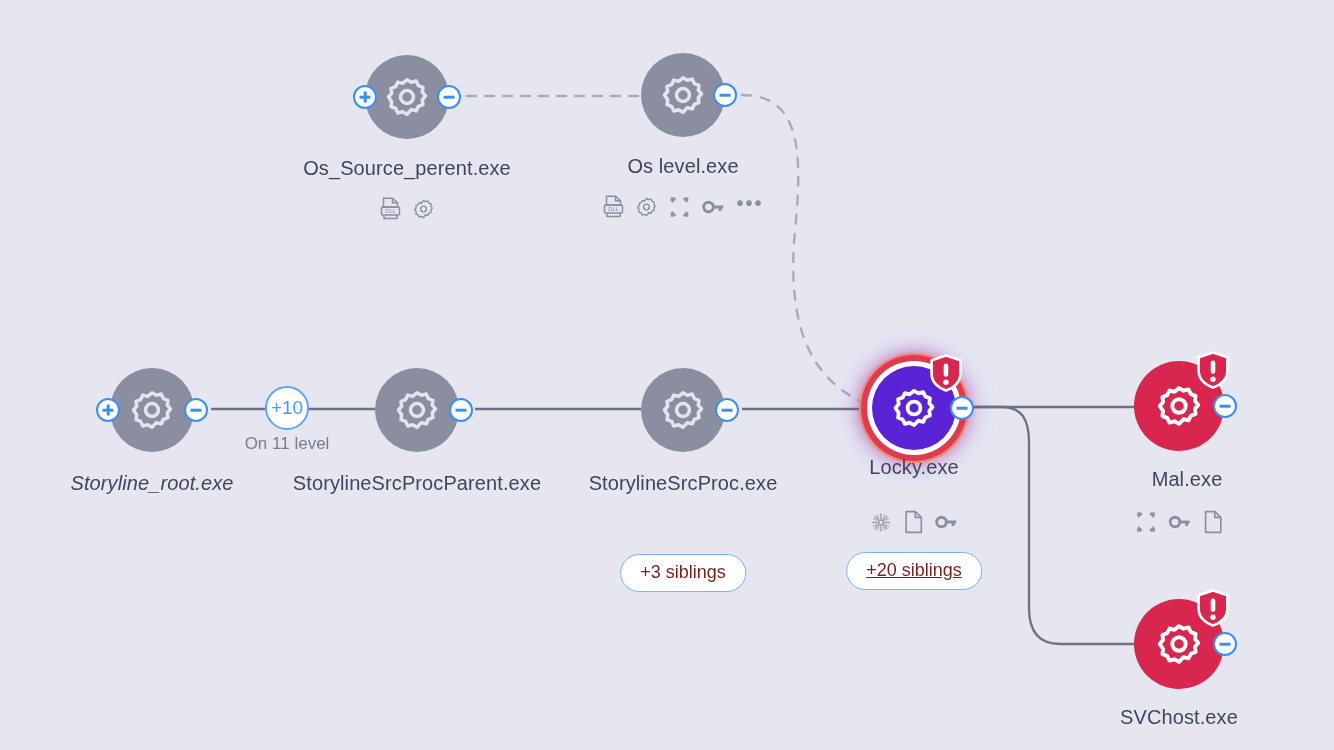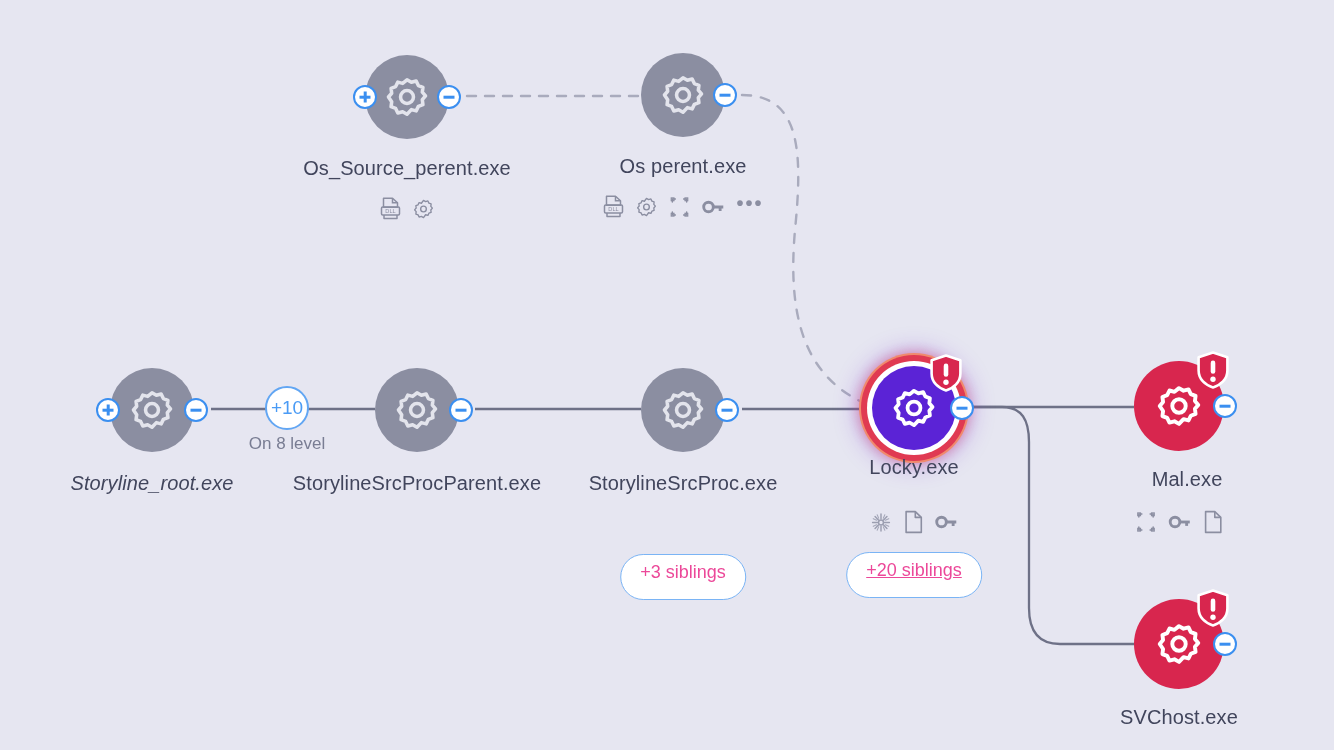--- a/index.html
+++ b/index.html
@@ -135,23 +135,23 @@
     white-space: nowrap;
   }
 
   
   .siblings {
     position: absolute;
     transform: translateX(-50%);
     background: #ffffff;
     border: 1.6px solid #7ab4f5;
     border-radius: 999px;
-    color: #ec4899;
+    color: #7f1d1d;
     font-size: 18px;
-    padding: 7px 19px 16px;
+    padding: 7px 19px 8px;
     white-space: nowrap;
   }
 
   
   .shield {
     position: absolute;
     transform: translate(-50%, -50%);
     width: 34px; height: 38px;
   }
 </style>
@@ -200,21 +200,21 @@
   </div>
 
   <div class="node" style="left:683px; top:95px;">
     <div class="disc gray" style="left:0; top:0;">
       <svg width="50" height="50" viewBox="0 0 48 48">
         <path d="M24 7.5 l4.2 2.4 4.6-1.2 2.1 4.3 4.4 1.7-.6 4.7 3.1 3.6-3.1 3.6.6 4.7-4.4 1.7-2.1 4.3-4.6-1.2L24 40.5l-4.2-2.4-4.6 1.2-2.1-4.3-4.4-1.7.6-4.7L6.2 24l3.1-3.6-.6-4.7 4.4-1.7 2.1-4.3 4.6 1.2z" fill="none" stroke="#e3e4ec" stroke-width="3.4" stroke-linejoin="round"></path>
         <circle cx="24" cy="24" r="6.2" fill="none" stroke="#e3e4ec" stroke-width="3.4"></circle>
       </svg>
     </div>
     <div class="tgl" style="left:42px; top:0;"></div>
-    <div class="nlabel" style="left:0; top:60px;">Os perent.exe</div>
+    <div class="nlabel" style="left:0; top:60px;">Os level.exe</div>
     <div class="icons" style="left:0; top:100px;">
       <svg width="22" height="24" viewBox="0 0 22 24">
         <path d="M4 1.2h9l5 4.6v4.4H4z" fill="none" stroke="#8b8ea1" stroke-width="1.5" stroke-linejoin="round"></path>
         <path d="M13 1.4v4.4h4.8" fill="none" stroke="#8b8ea1" stroke-width="1.5"></path>
         <rect x="2" y="10" width="18" height="8" rx="1.2" fill="none" stroke="#8b8ea1" stroke-width="1.5"></rect>
         <text x="11" y="16.4" font-size="5.6" fill="#8b8ea1" text-anchor="middle" font-family="Liberation Sans, sans-serif">DLL</text>
         <path d="M4.5 18v3.6h13V18" fill="none" stroke="#8b8ea1" stroke-width="1.5" stroke-linejoin="round"></path>
       </svg>
       <svg width="22" height="22" viewBox="0 0 24 24">
         <path d="M12 2.6l2.3 1.3 2.5-.7 1.1 2.4 2.4.9-.3 2.6 1.7 2-1.7 2 .3 2.6-2.4.9-1.1 2.4-2.5-.7L12 21.4l-2.3-1.3-2.5.7-1.1-2.4-2.4-.9.3-2.6-1.7-2 1.7-2-.3-2.6 2.4-.9 1.1-2.4 2.5.7z" fill="none" stroke="#8b8ea1" stroke-width="1.5" stroke-linejoin="round"></path>
@@ -242,21 +242,21 @@
         <path d="M24 7.5 l4.2 2.4 4.6-1.2 2.1 4.3 4.4 1.7-.6 4.7 3.1 3.6-3.1 3.6.6 4.7-4.4 1.7-2.1 4.3-4.6-1.2L24 40.5l-4.2-2.4-4.6 1.2-2.1-4.3-4.4-1.7.6-4.7L6.2 24l3.1-3.6-.6-4.7 4.4-1.7 2.1-4.3 4.6 1.2z" fill="none" stroke="#e3e4ec" stroke-width="3.4" stroke-linejoin="round"></path>
         <circle cx="24" cy="24" r="6.2" fill="none" stroke="#e3e4ec" stroke-width="3.4"></circle>
       </svg>
     </div>
     <div class="tgl plus" style="left:-44px; top:0;"></div>
     <div class="tgl" style="left:44px; top:0;"></div>
     <div class="nlabel" style="left:0; top:62px;font-style:italic;">Storyline_root.exe</div>
   </div>
 
   <div class="countbadge" style="left:287px; top:408px;">+10</div>
-  <div class="countcap" style="left:287px; top:434px;">On 8 level</div>
+  <div class="countcap" style="left:287px; top:434px;">On 11 level</div>
 
   <div class="node" style="left:417px; top:410px;">
     <div class="disc gray" style="left:0; top:0;">
       <svg width="50" height="50" viewBox="0 0 48 48">
         <path d="M24 7.5 l4.2 2.4 4.6-1.2 2.1 4.3 4.4 1.7-.6 4.7 3.1 3.6-3.1 3.6.6 4.7-4.4 1.7-2.1 4.3-4.6-1.2L24 40.5l-4.2-2.4-4.6 1.2-2.1-4.3-4.4-1.7.6-4.7L6.2 24l3.1-3.6-.6-4.7 4.4-1.7 2.1-4.3 4.6 1.2z" fill="none" stroke="#e3e4ec" stroke-width="3.4" stroke-linejoin="round"></path>
         <circle cx="24" cy="24" r="6.2" fill="none" stroke="#e3e4ec" stroke-width="3.4"></circle>
       </svg>
     </div>
     <div class="tgl" style="left:44px; top:0;"></div>
     <div class="nlabel" style="left:0; top:62px;">StorylineSrcProcParent.exe</div>

